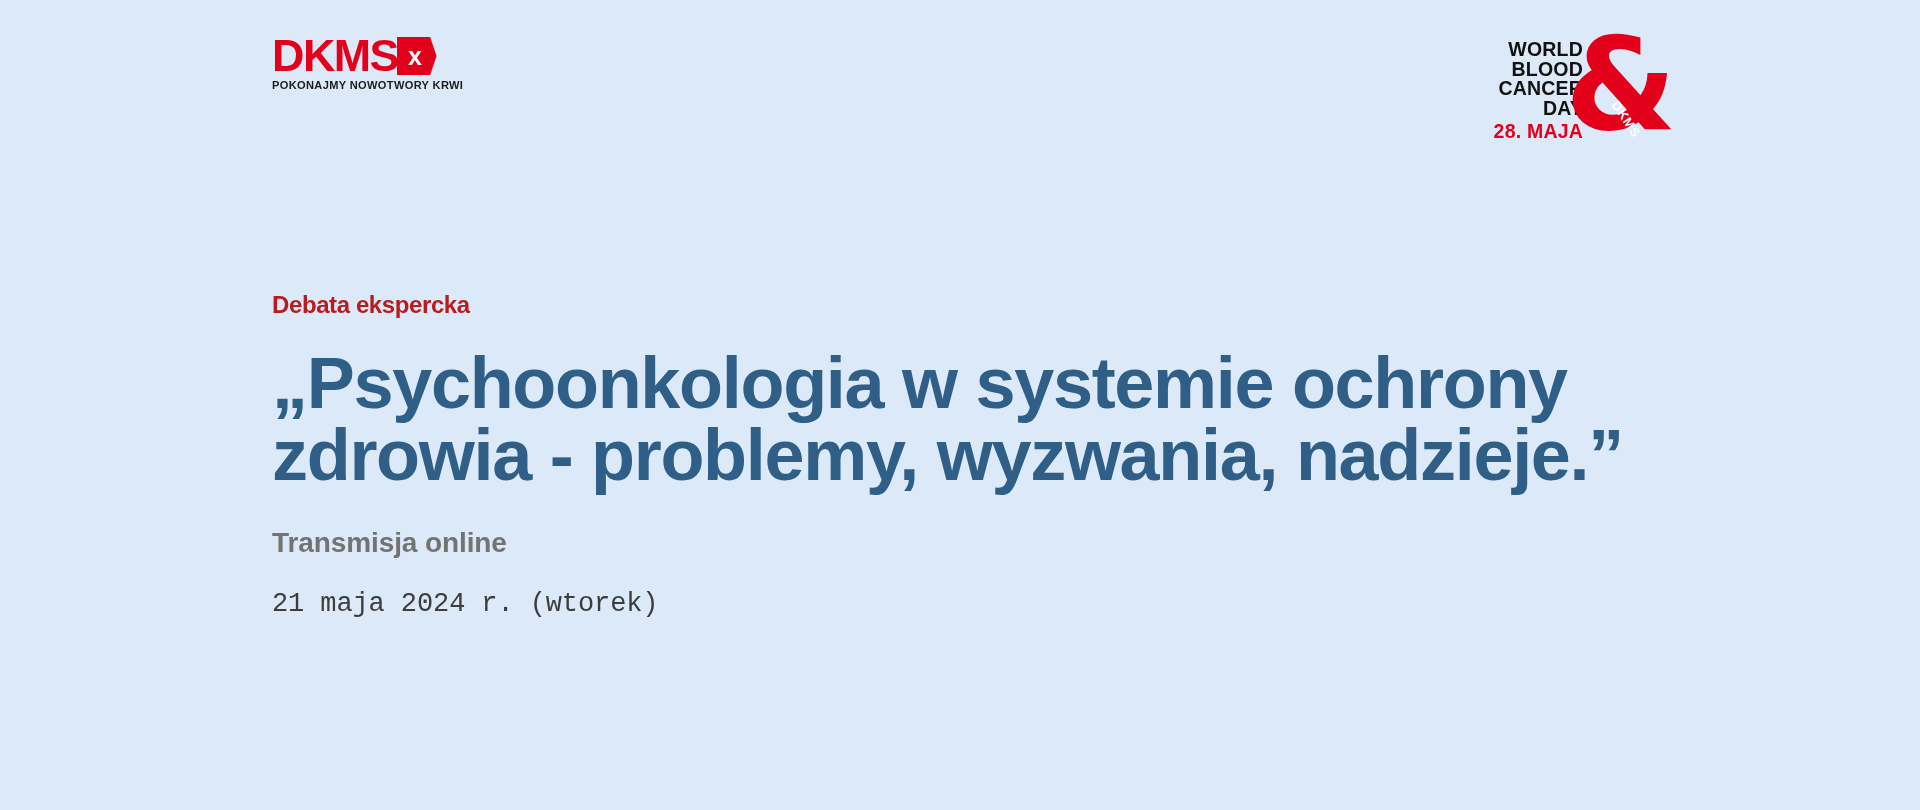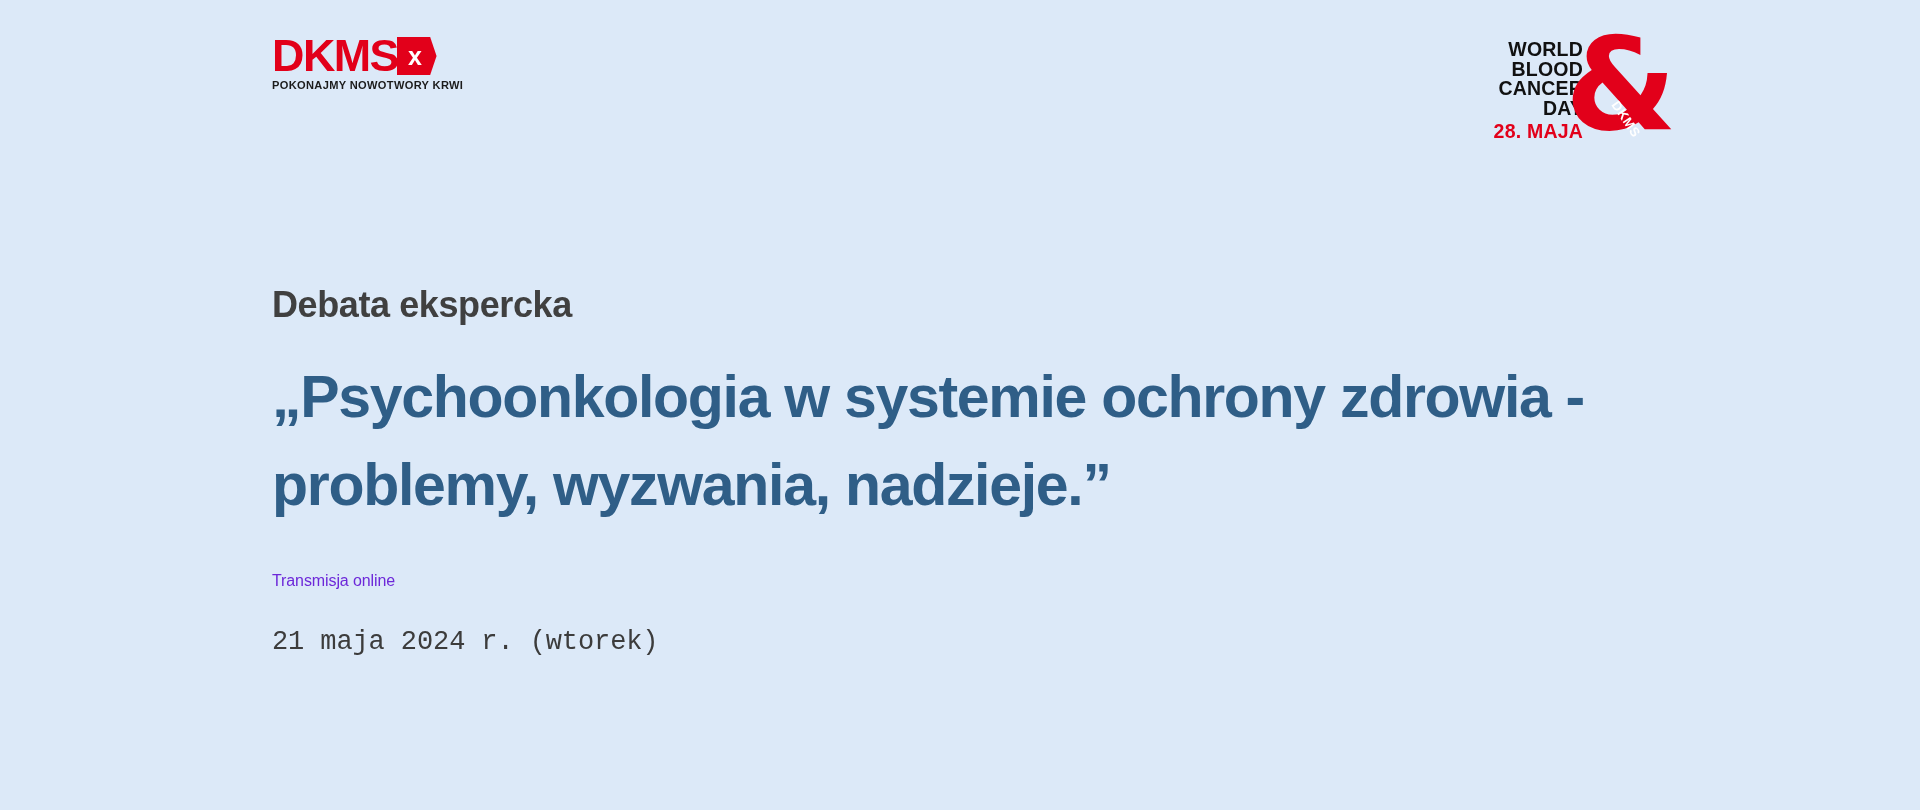--- a/index.html
+++ b/index.html
@@ -150,43 +150,43 @@
 
   
   .content {
     position: absolute;
     left: 272px;
     top: 283px;
     width: 1420px;
   }
 
   .eyebrow {
-    font-size: 36px;
+    font-size: 24px;
     font-weight: bold;
     letter-spacing: -0.4px;
-    color: #404040;
+    color: #b91c1c;
     line-height: 44px;
-    margin-bottom: 26px;
+    margin-bottom: 20px;
   }
 
   .headline {
-    font-size: 59px;
+    font-size: 72px;
     font-weight: bold;
     letter-spacing: -1.3px;
     color: #2f5e87;
-    line-height: 88px;
+    line-height: 72px;
     max-width: 1390px;
   }
 
   .subhead {
     margin-top: 37px;
-    font-size: 16px;
-    font-weight: normal;
+    font-size: 28px;
+    font-weight: bold;
     letter-spacing: -0.1px;
-    color: #6d28d9;
+    color: #737373;
     line-height: 30px;
   }
 
   .details {
     margin-top: 26px;
     font-size: 27px;
     color: #3c3c3c;
     line-height: 40px;
     letter-spacing: -0.1px;
     font-family: Liberation Mono, monospace;

